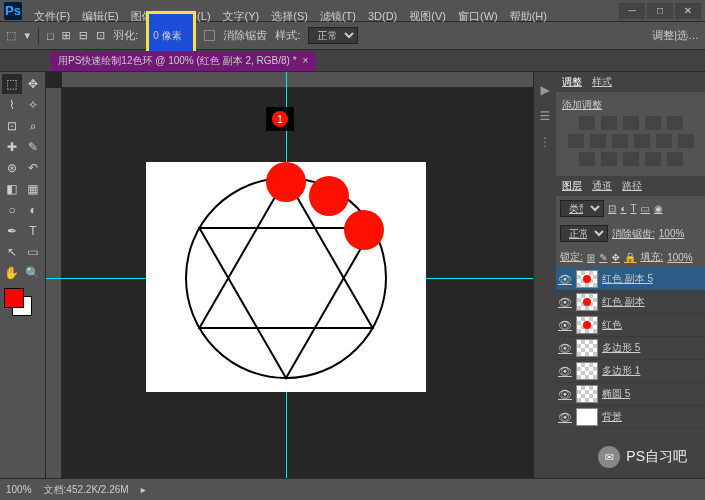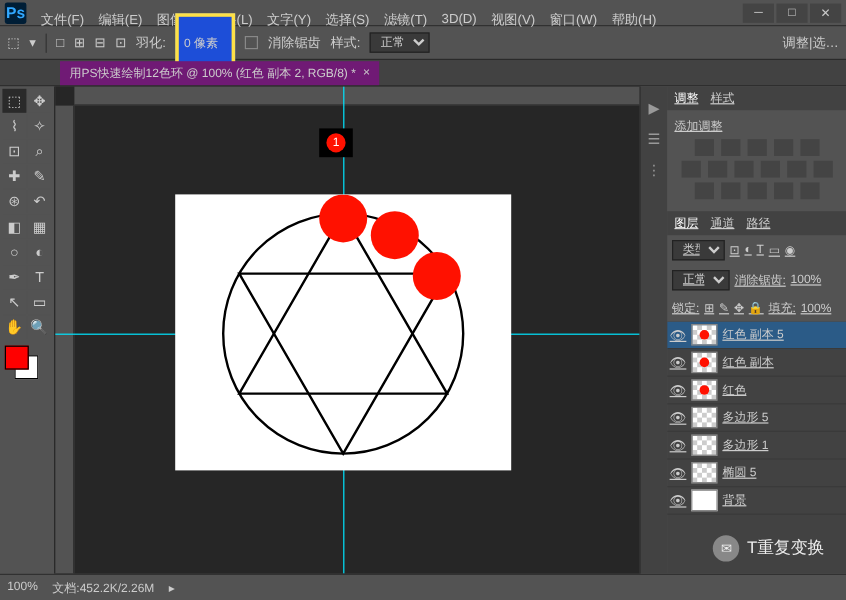--- a/index.html
+++ b/index.html
@@ -261,14 +261,14 @@
 </div>
 
 <div class="statusbar">
   <span>100%</span>
   <span>文档:452.2K/2.26M</span>
   <span>▸</span>
 </div>
 
 <div class="wm">
   <div class="wm-ic">✉</div>
-  <span>T重复变换</span>
+  <span>PS自习吧</span>
 </div>
 
 </body></html>

